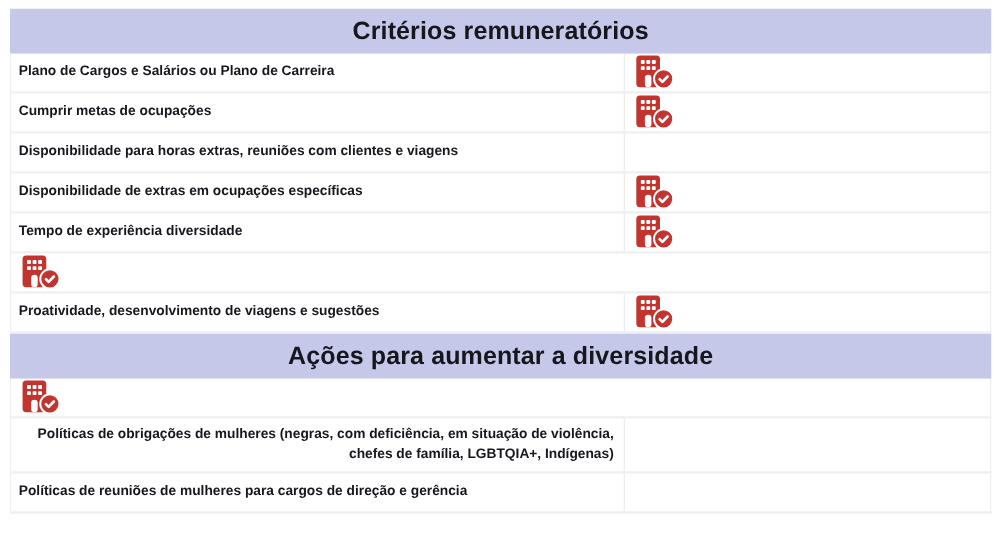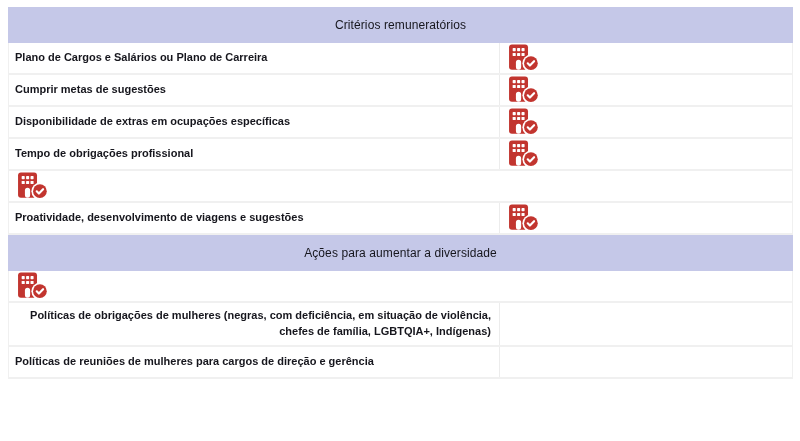--- a/index.html
+++ b/index.html
@@ -26,22 +26,22 @@
     width:785px;
   }
   .section-header{
     background:var(--header-bg);
     min-height:36px;
     display:flex;
     align-items:center;
     justify-content:center;
   }
   .section-header-text{
-    font-size:12px;
-    font-weight:normal;
+    font-size:20px;
+    font-weight:bold;
     letter-spacing:0.1px;
   }
   .row{
     display:flex;
     align-items:stretch;
     background:var(--row-bg);
     border-left:1px solid var(--border);
     border-right:1px solid var(--border);
     border-bottom:2px solid var(--border);
     min-height:32px;
@@ -97,41 +97,47 @@
       <circle cx="25.2" cy="21.2" r="9.4" fill="#fff"></circle>
       <circle cx="25.2" cy="21.2" r="7.6" fill="currentColor"></circle>
       <path d="M21.7 21.4 l2.4 2.4 l4.6 -4.7" stroke="#fff" stroke-width="2.4" fill="none" stroke-linecap="round" stroke-linejoin="round"></path>
     </svg>
   </span>
 </div>
   </div>
 
   <div class="row">
     <div class="label-cell">
-      <span class="label-text">Cumprir metas de sugestões</span>
-    </div>
-    <div class="icon-cell">
-  <span class="check-icon">
-    <svg width="31" height="28" viewBox="0 0 34 31" aria-hidden="true">
-      <rect x="1" y="0.5" width="21" height="28" rx="3.2" fill="currentColor"></rect>
-      <rect x="5" y="4.5" width="3.4" height="3.4" rx="0.7" fill="#fff"></rect>
-      <rect x="9.9" y="4.5" width="3.4" height="3.4" rx="0.7" fill="#fff"></rect>
-      <rect x="14.8" y="4.5" width="3.4" height="3.4" rx="0.7" fill="#fff"></rect>
-      <rect x="5" y="9.9" width="3.4" height="3.4" rx="0.7" fill="#fff"></rect>
-      <rect x="9.9" y="9.9" width="3.4" height="3.4" rx="0.7" fill="#fff"></rect>
-      <rect x="14.8" y="9.9" width="3.4" height="3.4" rx="0.7" fill="#fff"></rect>
-      <rect x="8.6" y="17.5" width="5.8" height="11" rx="2.9" fill="#fff"></rect>
-      <circle cx="25.2" cy="21.2" r="9.4" fill="#fff"></circle>
-      <circle cx="25.2" cy="21.2" r="7.6" fill="currentColor"></circle>
-      <path d="M21.7 21.4 l2.4 2.4 l4.6 -4.7" stroke="#fff" stroke-width="2.4" fill="none" stroke-linecap="round" stroke-linejoin="round"></path>
-    </svg>
-  </span>
-</div>
-  </div>
-
+      <span class="label-text">Cumprir metas de ocupações</span>
+    </div>
+    <div class="icon-cell">
+  <span class="check-icon">
+    <svg width="31" height="28" viewBox="0 0 34 31" aria-hidden="true">
+      <rect x="1" y="0.5" width="21" height="28" rx="3.2" fill="currentColor"></rect>
+      <rect x="5" y="4.5" width="3.4" height="3.4" rx="0.7" fill="#fff"></rect>
+      <rect x="9.9" y="4.5" width="3.4" height="3.4" rx="0.7" fill="#fff"></rect>
+      <rect x="14.8" y="4.5" width="3.4" height="3.4" rx="0.7" fill="#fff"></rect>
+      <rect x="5" y="9.9" width="3.4" height="3.4" rx="0.7" fill="#fff"></rect>
+      <rect x="9.9" y="9.9" width="3.4" height="3.4" rx="0.7" fill="#fff"></rect>
+      <rect x="14.8" y="9.9" width="3.4" height="3.4" rx="0.7" fill="#fff"></rect>
+      <rect x="8.6" y="17.5" width="5.8" height="11" rx="2.9" fill="#fff"></rect>
+      <circle cx="25.2" cy="21.2" r="9.4" fill="#fff"></circle>
+      <circle cx="25.2" cy="21.2" r="7.6" fill="currentColor"></circle>
+      <path d="M21.7 21.4 l2.4 2.4 l4.6 -4.7" stroke="#fff" stroke-width="2.4" fill="none" stroke-linecap="round" stroke-linejoin="round"></path>
+    </svg>
+  </span>
+</div>
+  </div>
+
+  <div class="row">
+    <div class="label-cell">
+      <span class="label-text">Disponibilidade para horas extras, reuniões com clientes e viagens</span>
+    </div>
+    <div class="icon-cell"></div>
+  </div>
 
   <div class="row">
     <div class="label-cell">
       <span class="label-text">Disponibilidade de extras em ocupações específicas</span>
     </div>
     <div class="icon-cell">
   <span class="check-icon">
     <svg width="31" height="28" viewBox="0 0 34 31" aria-hidden="true">
       <rect x="1" y="0.5" width="21" height="28" rx="3.2" fill="currentColor"></rect>
       <rect x="5" y="4.5" width="3.4" height="3.4" rx="0.7" fill="#fff"></rect>
@@ -144,21 +150,21 @@
       <circle cx="25.2" cy="21.2" r="9.4" fill="#fff"></circle>
       <circle cx="25.2" cy="21.2" r="7.6" fill="currentColor"></circle>
       <path d="M21.7 21.4 l2.4 2.4 l4.6 -4.7" stroke="#fff" stroke-width="2.4" fill="none" stroke-linecap="round" stroke-linejoin="round"></path>
     </svg>
   </span>
 </div>
   </div>
 
   <div class="row">
     <div class="label-cell">
-      <span class="label-text">Tempo de obrigações profissional</span>
+      <span class="label-text">Tempo de experiência diversidade</span>
     </div>
     <div class="icon-cell">
   <span class="check-icon">
     <svg width="31" height="28" viewBox="0 0 34 31" aria-hidden="true">
       <rect x="1" y="0.5" width="21" height="28" rx="3.2" fill="currentColor"></rect>
       <rect x="5" y="4.5" width="3.4" height="3.4" rx="0.7" fill="#fff"></rect>
       <rect x="9.9" y="4.5" width="3.4" height="3.4" rx="0.7" fill="#fff"></rect>
       <rect x="14.8" y="4.5" width="3.4" height="3.4" rx="0.7" fill="#fff"></rect>
       <rect x="5" y="9.9" width="3.4" height="3.4" rx="0.7" fill="#fff"></rect>
       <rect x="9.9" y="9.9" width="3.4" height="3.4" rx="0.7" fill="#fff"></rect>

